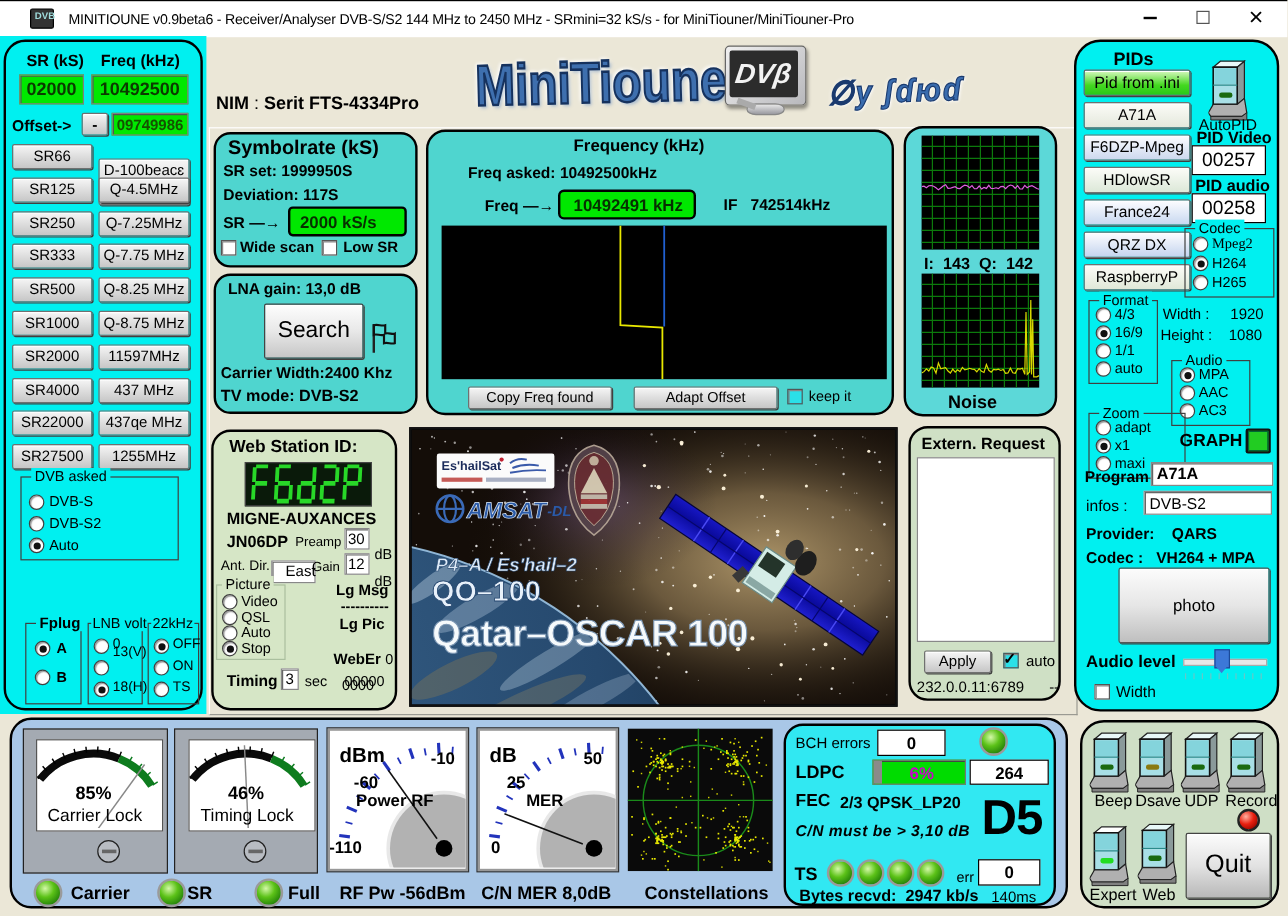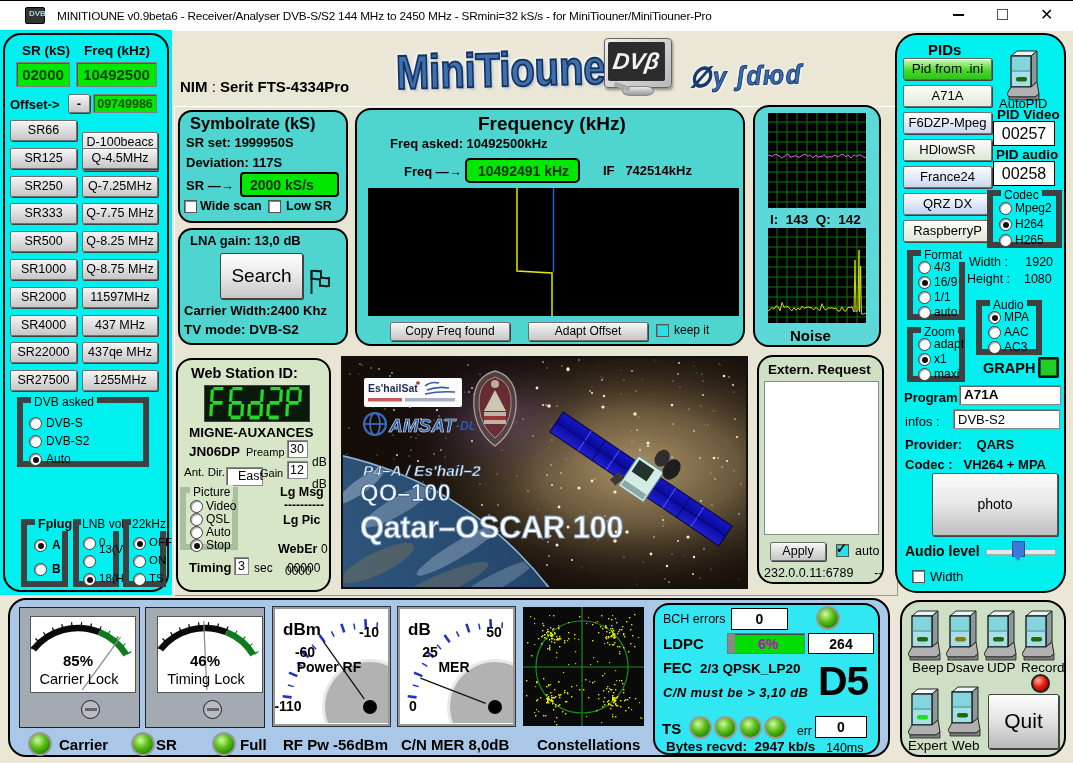--- a/index.html
+++ b/index.html
@@ -10,21 +10,21 @@
 .panel{position:absolute;border:2px solid #000;border-radius:18px;box-sizing:border-box;}
 .btn{position:absolute;box-sizing:border-box;border:1px solid #707070;
  background:linear-gradient(#f6f6f6,#e0e0e0 45%,#c6c6c6);text-align:center;
  color:#000;box-shadow:inset 0 1px 0 #fff, 1px 1px 0 #404040;border-radius:2px;}
 .gfield{position:absolute;box-sizing:border-box;background:#00e800;border:1px solid #808080;
  box-shadow:inset 1px 1px 0 #555;text-align:center;color:#0a3a00;font-weight:bold;}
 .wbox{position:absolute;box-sizing:border-box;background:#fff;border:1px solid #000;
  text-align:center;font-weight:bold;color:#000;}
 .inp{position:absolute;box-sizing:border-box;background:#fff;border:1px solid #888;
  box-shadow:inset 1px 1px 0 #666;color:#000;}
-.gb{position:absolute;border:6px solid #404040;box-sizing:border-box;text-align:right;}
+.gb{position:absolute;border:1px solid #404040;box-sizing:border-box;text-align:right;}
 .gb .cap{position:absolute;top:-8px;left:8px;padding:0 3px;font-size:12px;white-space:nowrap;}
 .radio{position:absolute;width:13px;height:13px;border-radius:50%;background:#fff;
  border:1px solid #404040;box-sizing:border-box;box-shadow:inset 1px 1px 1px #999;}
 .radio.sel::after{content:"";position:absolute;left:2.5px;top:2.5px;width:6px;height:6px;border-radius:50%;background:#111;}
 .check{position:absolute;width:13px;height:13px;background:#fff;border:1px solid #555;
  box-sizing:border-box;box-shadow:inset 1px 1px 0 #888;}
 .led{position:absolute;border-radius:50%;
  background:radial-gradient(circle at 38% 32%,#d4f8a8,#5cc218 40%,#28880a 75%,#124a04);
  border:2px solid #9a9a9a;box-sizing:border-box;}
 .t{position:absolute;white-space:nowrap;color:#000;}
@@ -144,21 +144,21 @@
 <div class="btn" style="left:220px;top:253px;width:83px;height:46px;font-size:19px;line-height:44px;border:1px solid #444;background:linear-gradient(#fdfdfd,#e8e8e8 50%,#c6c6c6);">Search</div>
 <svg class="ab" style="left:309px;top:268px;" width="24" height="28" viewBox="0 0 24 28">
 <line x1="2.5" y1="2" x2="2.5" y2="26" stroke="#222" stroke-width="2"></line>
 <path d="M 2.5 3 C 6 2 9 4 12 3 L 12 10 C 15 9 18 11 20 10 L 20 18 C 17 19 14 17 11 18 L 11 11 C 8 12 5 10 2.5 11 Z" fill="none" stroke="#111" stroke-width="1.8"></path>
 </svg>
 <div class="t b" style="left:184px;top:303px;font-size:13px;">Carrier Width:2400 Khz</div>
 <div class="t b" style="left:184px;top:322px;font-size:13.5px;">TV mode: DVB-S2</div>
 </div>
 <div id="frequency">
 <div class="panel" style="left:355px;top:108px;width:390px;height:238px;background:#4fd5cf;border-radius:16px;"></div>
-<div class="t b" style="left:478px;top:113px;font-size:19px;">Frequency (kHz)</div>
+<div class="t b" style="left:478px;top:113px;font-size:14px;">Frequency (kHz)</div>
 <div class="t b" style="left:390px;top:136px;font-size:13px;">Freq asked: 10492500kHz</div>
 <div class="t b" style="left:404px;top:164px;font-size:13px;">Freq —→</div>
 <div class="ab" style="left:465px;top:158px;width:115px;height:25px;background:#00e800;border:2px solid #000;border-radius:5px;box-sizing:border-box;"></div>
 <div class="t b" style="left:478px;top:163px;font-size:14px;color:#063000;">10492491 kHz</div>
 <div class="t b" style="left:603px;top:163px;font-size:13px;">IF&nbsp;&nbsp; 742514kHz</div>
 <div class="ab" style="left:368px;top:188px;width:371px;height:128px;background:#000;">
 <svg width="371" height="128" style="position:absolute;left:0;top:0;">
 <polyline points="149,0 149,83 184,85 184,128" fill="none" stroke="#e8e800" stroke-width="1.5"></polyline>
 <line x1="185.5" y1="0" x2="185.5" y2="84" stroke="#2060d0" stroke-width="1.5"></line>
 </svg>
@@ -674,21 +674,21 @@
 <polygon points="2,47 28,47 32,44 32,50 2,50" fill="#808080" stroke="#222" stroke-width="0.8"></polygon>
 </svg>
 <div class="t" style="left:999px;top:96px;font-size:13px;">AutoPID</div>
 <div class="t b" style="left:997px;top:107px;font-size:13.5px;">PID Video</div>
 <div class="wbox" style="left:993px;top:121px;width:62px;height:25px;font-size:16px;line-height:23px;font-weight:normal;">00257</div>
 <div class="t b" style="left:996px;top:147px;font-size:13.5px;">PID audio</div>
 <div class="wbox" style="left:993px;top:161px;width:62px;height:25px;font-size:16px;line-height:23px;font-weight:normal;">00258</div>
 <div class="gb" style="left:987px;top:190px;width:75px;height:58px;">
 <div class="cap" style="background:#00f0f0;">Codec</div>
 <div class="radio" style="left:6px;top:6px;"></div>
-      <div class="t" style="left:22px;top:5px;font-size:12px;">Mpeg2</div>
+      <div class="t" style="left:22px;top:5px;font-size:12px;font-family:Liberation Serif, serif;">Mpeg2</div>
 <div class="radio sel" style="left:6px;top:22px;"></div>
       <div class="t" style="left:22px;top:21px;font-size:12px;">H264</div>
 <div class="radio" style="left:6px;top:38px;"></div>
       <div class="t" style="left:22px;top:37px;font-size:12px;">H265</div>
 </div>
 <div class="gb" style="left:907px;top:250px;width:58px;height:70px;">
 <div class="cap" style="background:#00f0f0;">Format</div>
 <div class="radio" style="left:5px;top:5px;"></div>
       <div class="t" style="left:21px;top:4px;font-size:12px;">4/3</div>
 <div class="radio sel" style="left:5px;top:20px;"></div>
@@ -702,21 +702,21 @@
 <div class="t" style="left:967px;top:272px;font-size:12.5px;">Height :&nbsp;&nbsp;&nbsp;&nbsp;1080</div>
 <div class="gb" style="left:976px;top:300px;width:66px;height:55px;">
 <div class="cap" style="background:#00f0f0;">Audio</div>
 <div class="radio sel" style="left:6px;top:5px;"></div>
       <div class="t" style="left:22px;top:4px;font-size:12px;">MPA</div>
 <div class="radio" style="left:6px;top:20px;"></div>
       <div class="t" style="left:22px;top:19px;font-size:12px;">AAC</div>
 <div class="radio" style="left:6px;top:35px;"></div>
       <div class="t" style="left:22px;top:34px;font-size:12px;">AC3</div>
 </div>
-<div class="gb" style="left:907px;top:327px;width:58px;height:55px;">
+<div class="gb" style="left:907px;top:344px;width:81px;height:55px;">
 <div class="cap" style="background:#00f0f0;">Zoom</div>
 <div class="radio" style="left:5px;top:5px;"></div>
       <div class="t" style="left:21px;top:4px;font-size:12px;">adapt</div>
 <div class="radio sel" style="left:5px;top:20px;"></div>
       <div class="t" style="left:21px;top:19px;font-size:12px;">x1</div>
 <div class="radio" style="left:5px;top:35px;"></div>
       <div class="t" style="left:21px;top:34px;font-size:12px;">maxi</div>
 </div>
 <div class="t b" style="left:983px;top:360px;font-size:14.5px;">GRAPH</div>
 <div class="ab" style="left:1038px;top:357px;width:21px;height:21px;background:#111;border-radius:2px;"></div>

